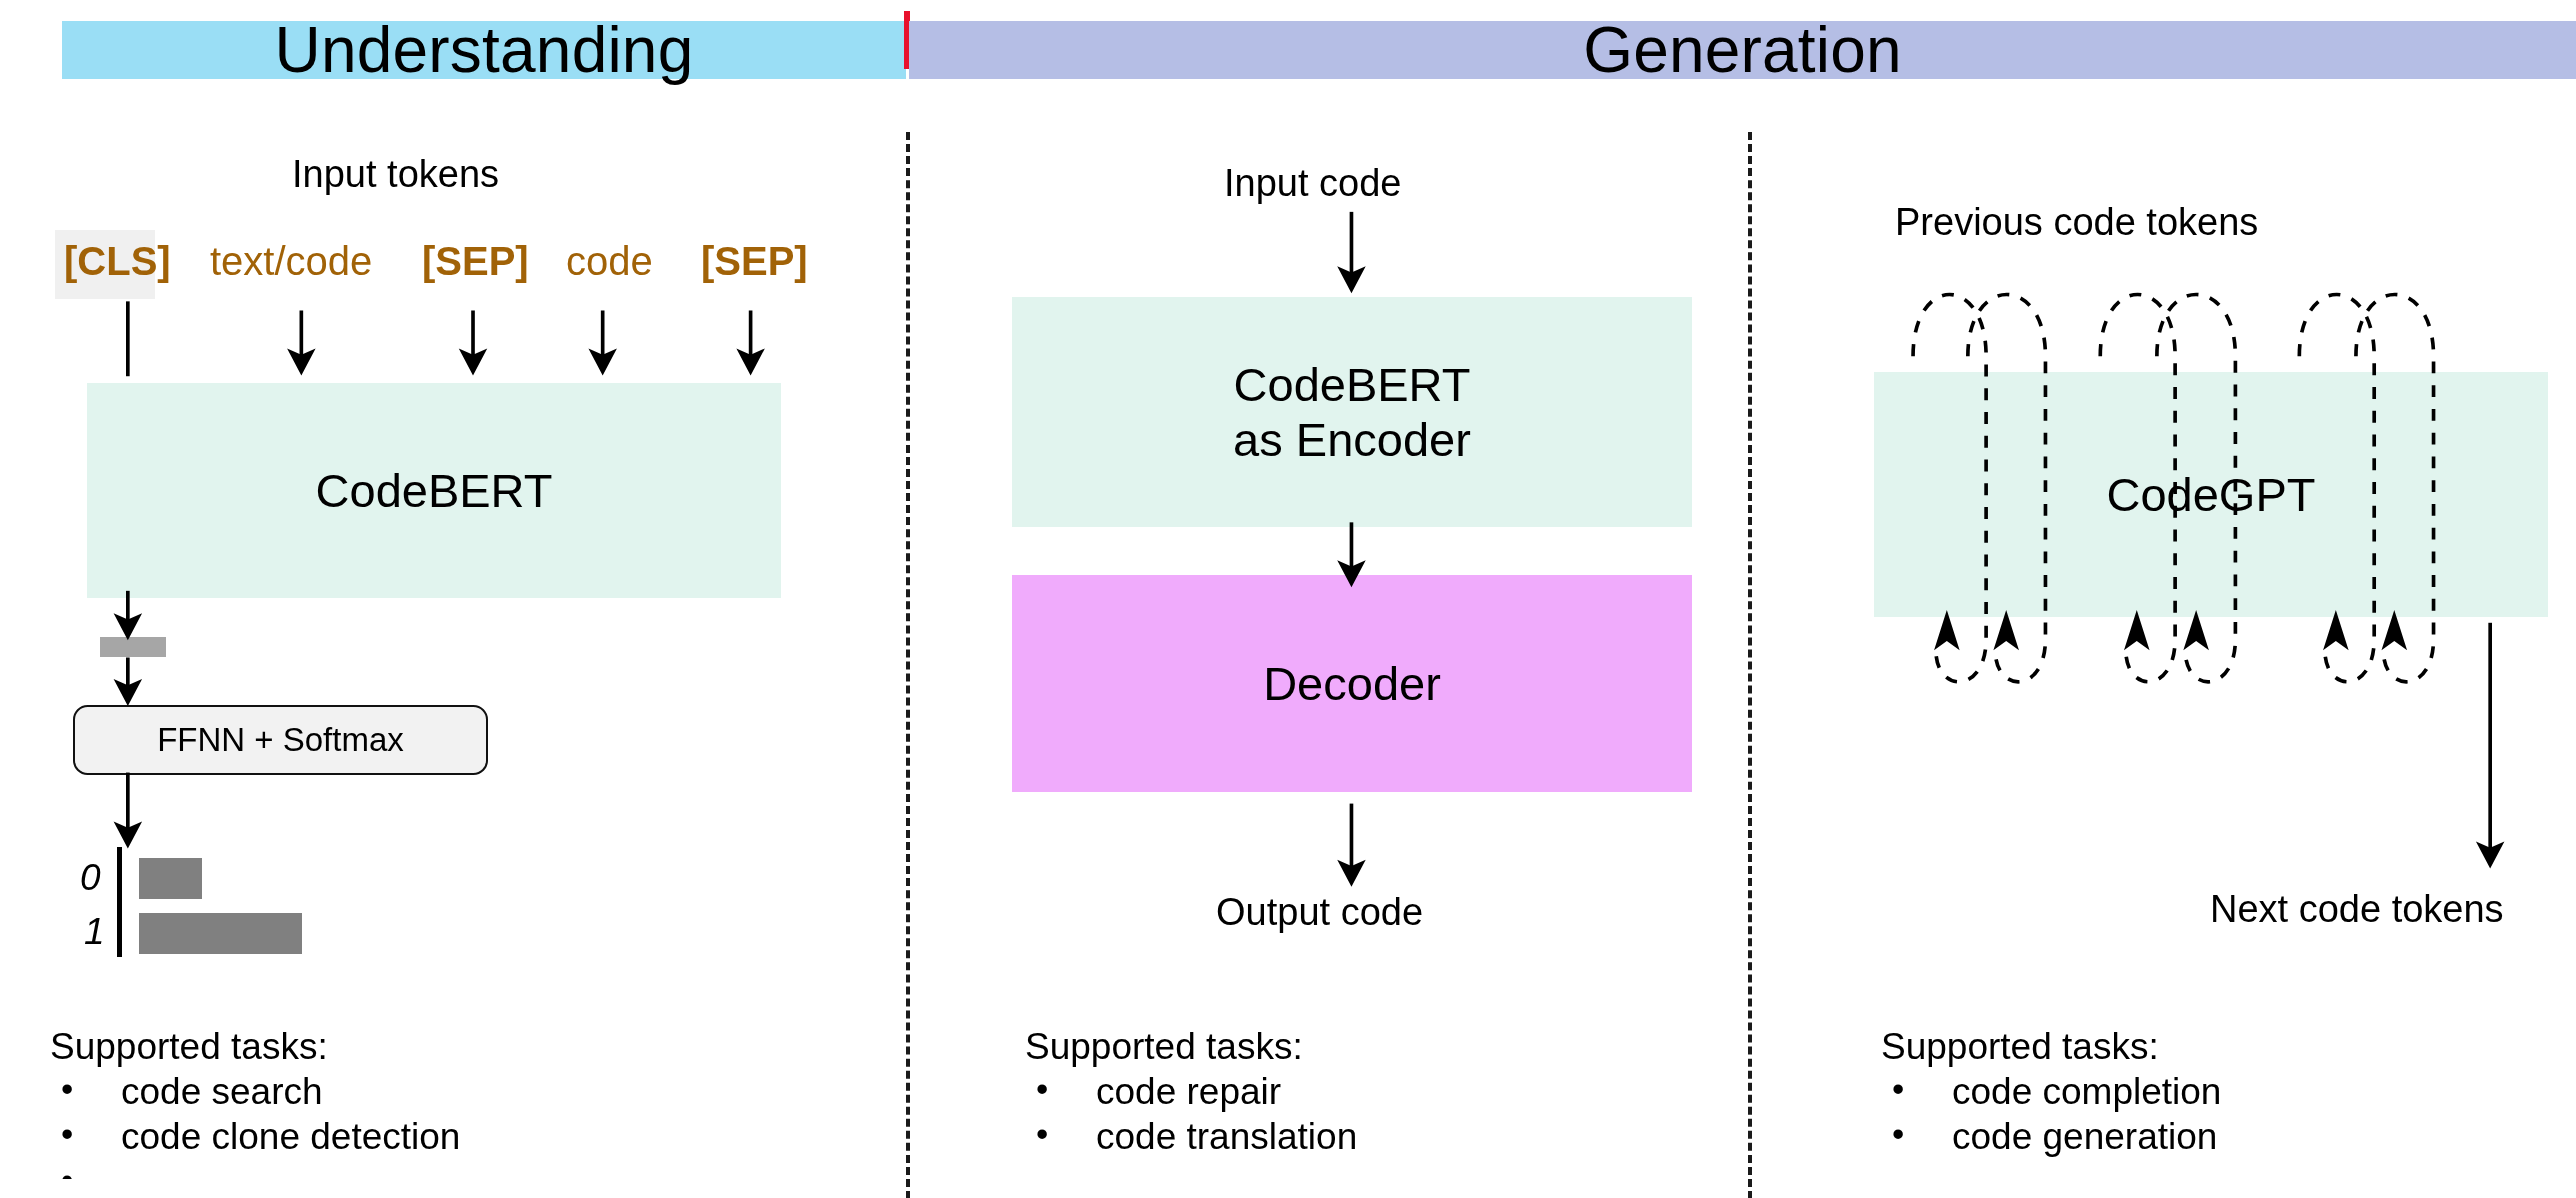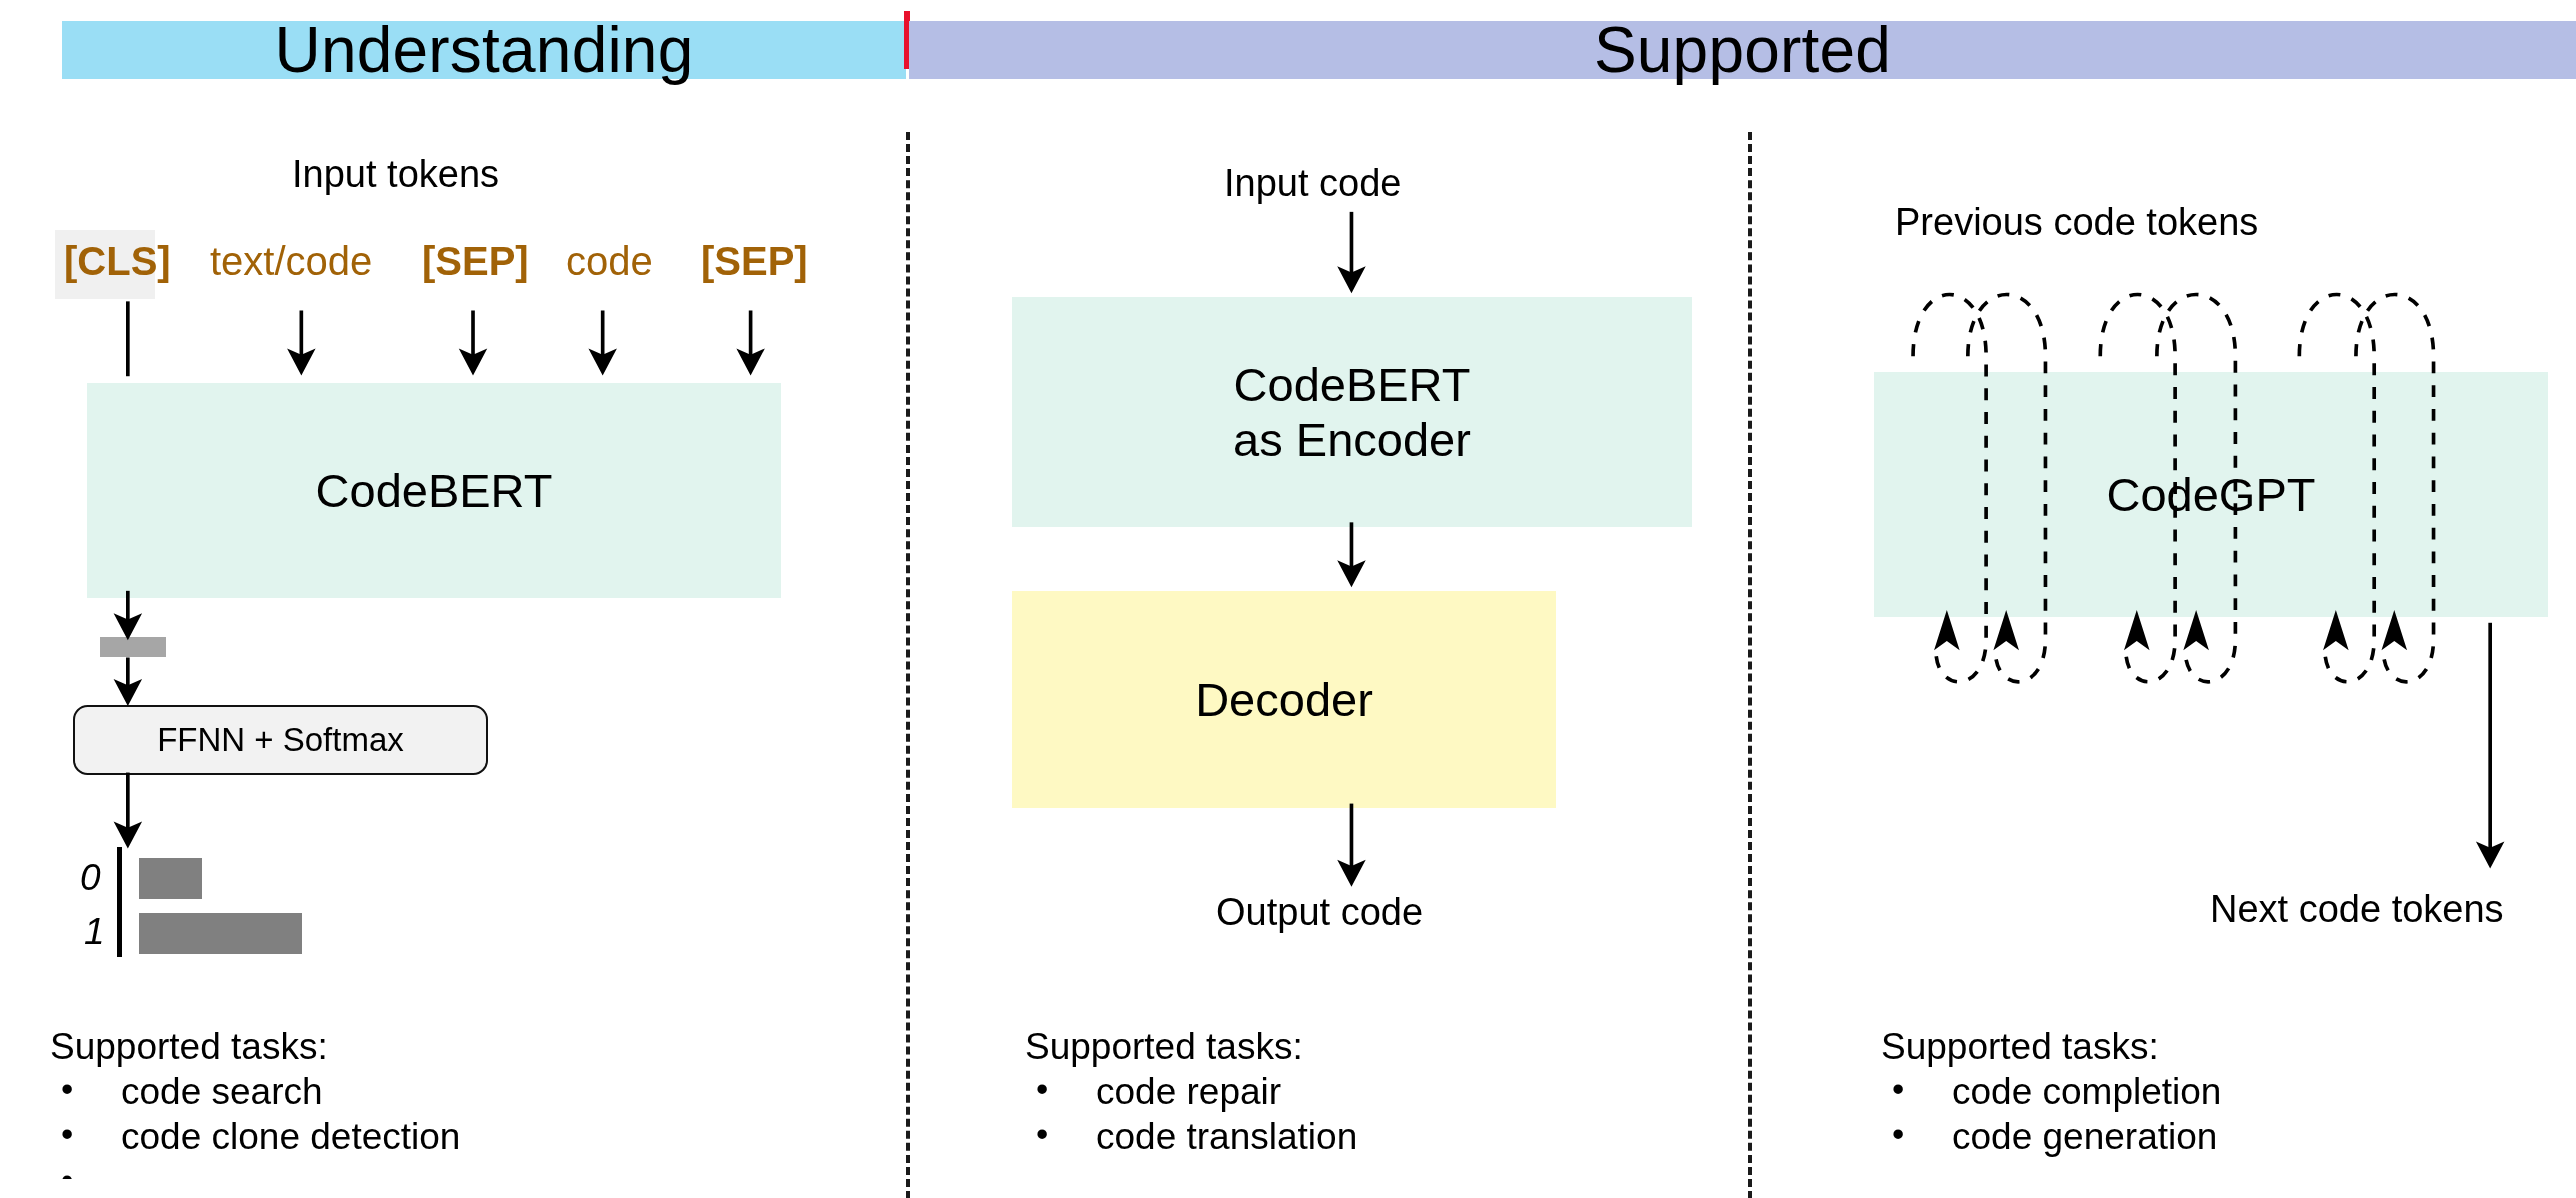--- a/index.html
+++ b/index.html
@@ -188,21 +188,21 @@
 </style>
 </head>
 <body>
 
 <div id="canvas">
 
   <div class="hdr" id="hdr-understanding" style="background: rgb(154, 222, 245);">Understanding</div>
 
   <div id="hdr-red-divider" style="background: rgb(232, 17, 45);"></div>
 
-  <div class="hdr" id="hdr-generation" style="background: rgb(181, 190, 229);">Supported</div>
+  <div class="hdr" id="hdr-generation" style="background: rgb(181, 190, 229);">Generation</div>
 
   <div class="panel-divider" id="divider-left"></div>
   <div class="panel-divider" id="divider-right"></div>
 
   <div class="txt" style="left:292px; top:155px; font-size:38px;">Input tokens</div>
 
   <div id="tok-cls-bg" style="background: rgb(240, 240, 240);"></div>
 
   <div class="tok bold" style="left:64px; top:239px;">[CLS]</div>
   <div class="tok" style="left:210px; top:239px;">text/code</div>
@@ -240,21 +240,21 @@
     </ul>
   </div>
 
   <div class="txt" style="left:1224px; top:164px; font-size:38px;">Input code</div>
 
   <div class="box mint" id="encoder-box" style="left: 1012px; top: 290px; width: 680px; height: 230px; font-size: 47px; flex-direction: column; line-height: 1.18; background: rgb(225, 244, 238);">
     <span>CodeBERT</span>
     <span>as Encoder</span>
   </div>
 
-  <div class="box grayfill" id="decoder-box" style="left: 1012px; top: 584px; width: 544px; height: 217px; font-size: 47px; background: #fef9c3;">Decoder</div>
+  <div class="box grayfill" id="decoder-box" style="left: 1012px; top: 568px; width: 680px; height: 217px; font-size: 47px; background: #f0abfc;">Decoder</div>
 
   <div class="txt" style="left:1216px; top:893px; font-size:38px;">Output code</div>
 
   <div class="tasks" style="left:1025px; top:1026px;">
     <div class="heading">Supported tasks:</div>
     <ul>
       <li>
         <span class="bullet">•</span>
         <span>code repair</span>
       </li>

